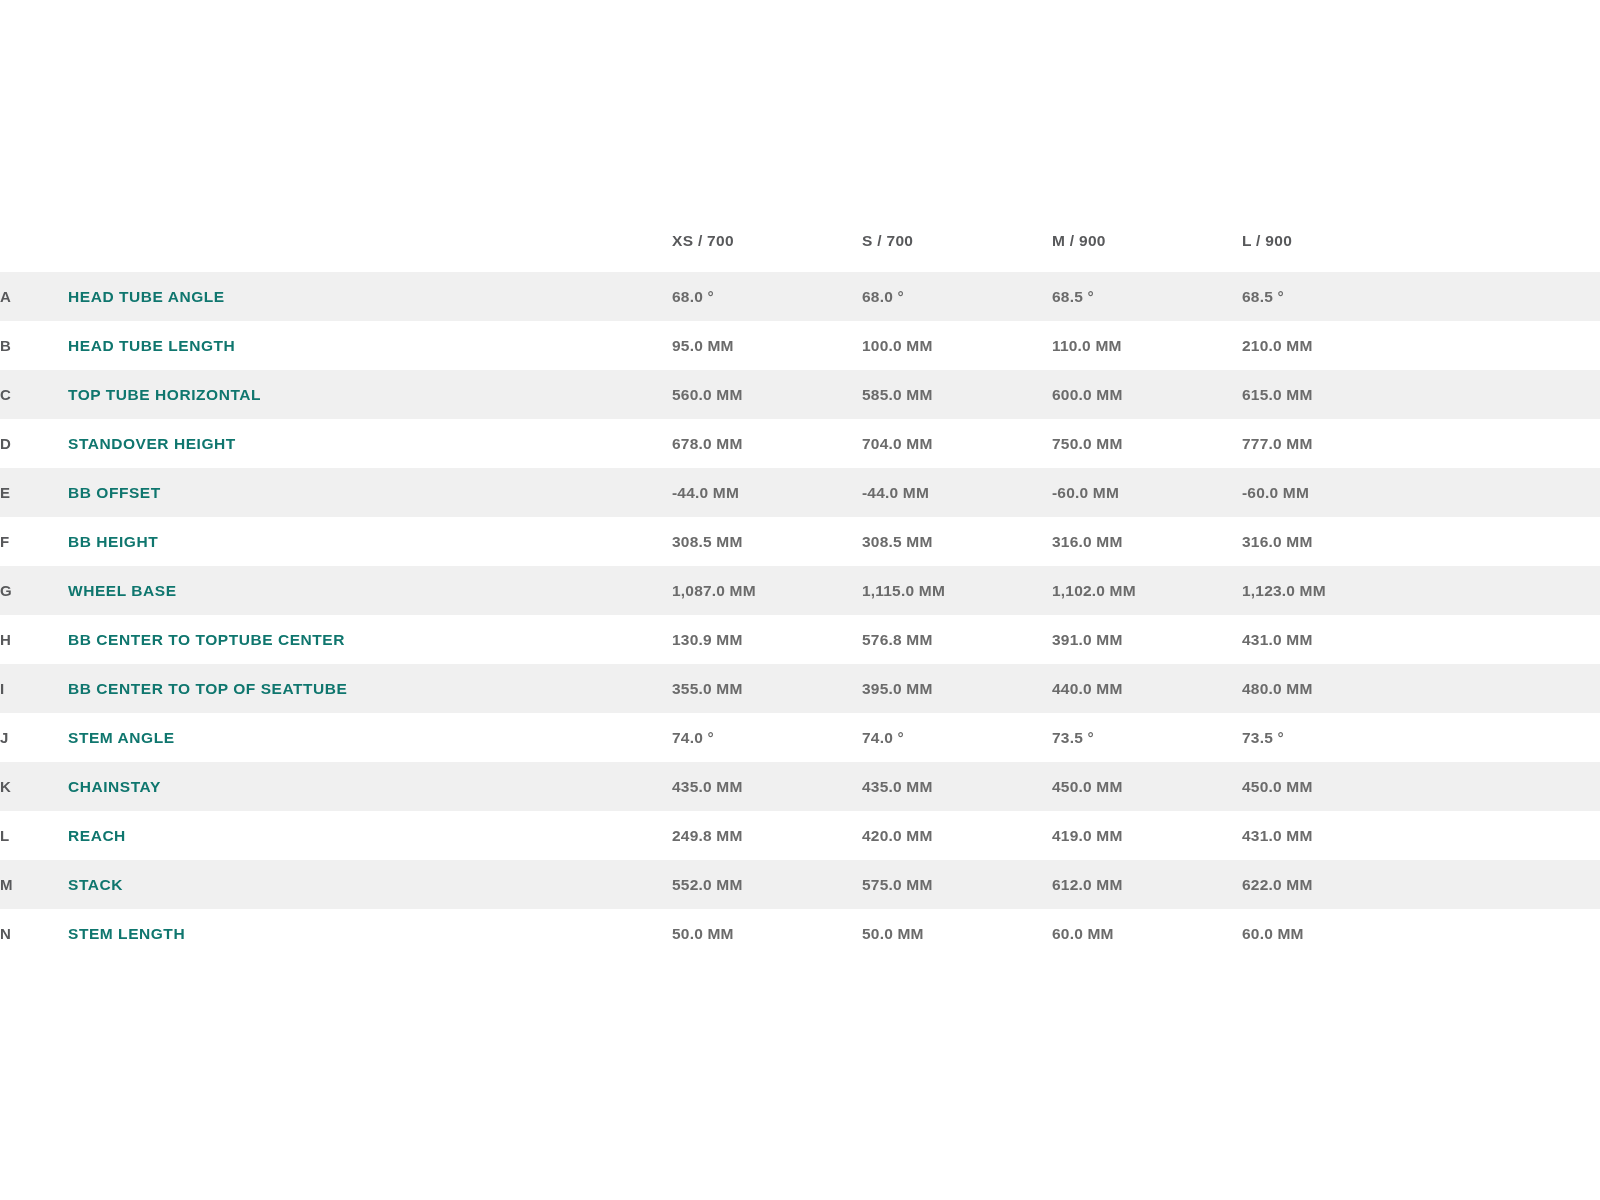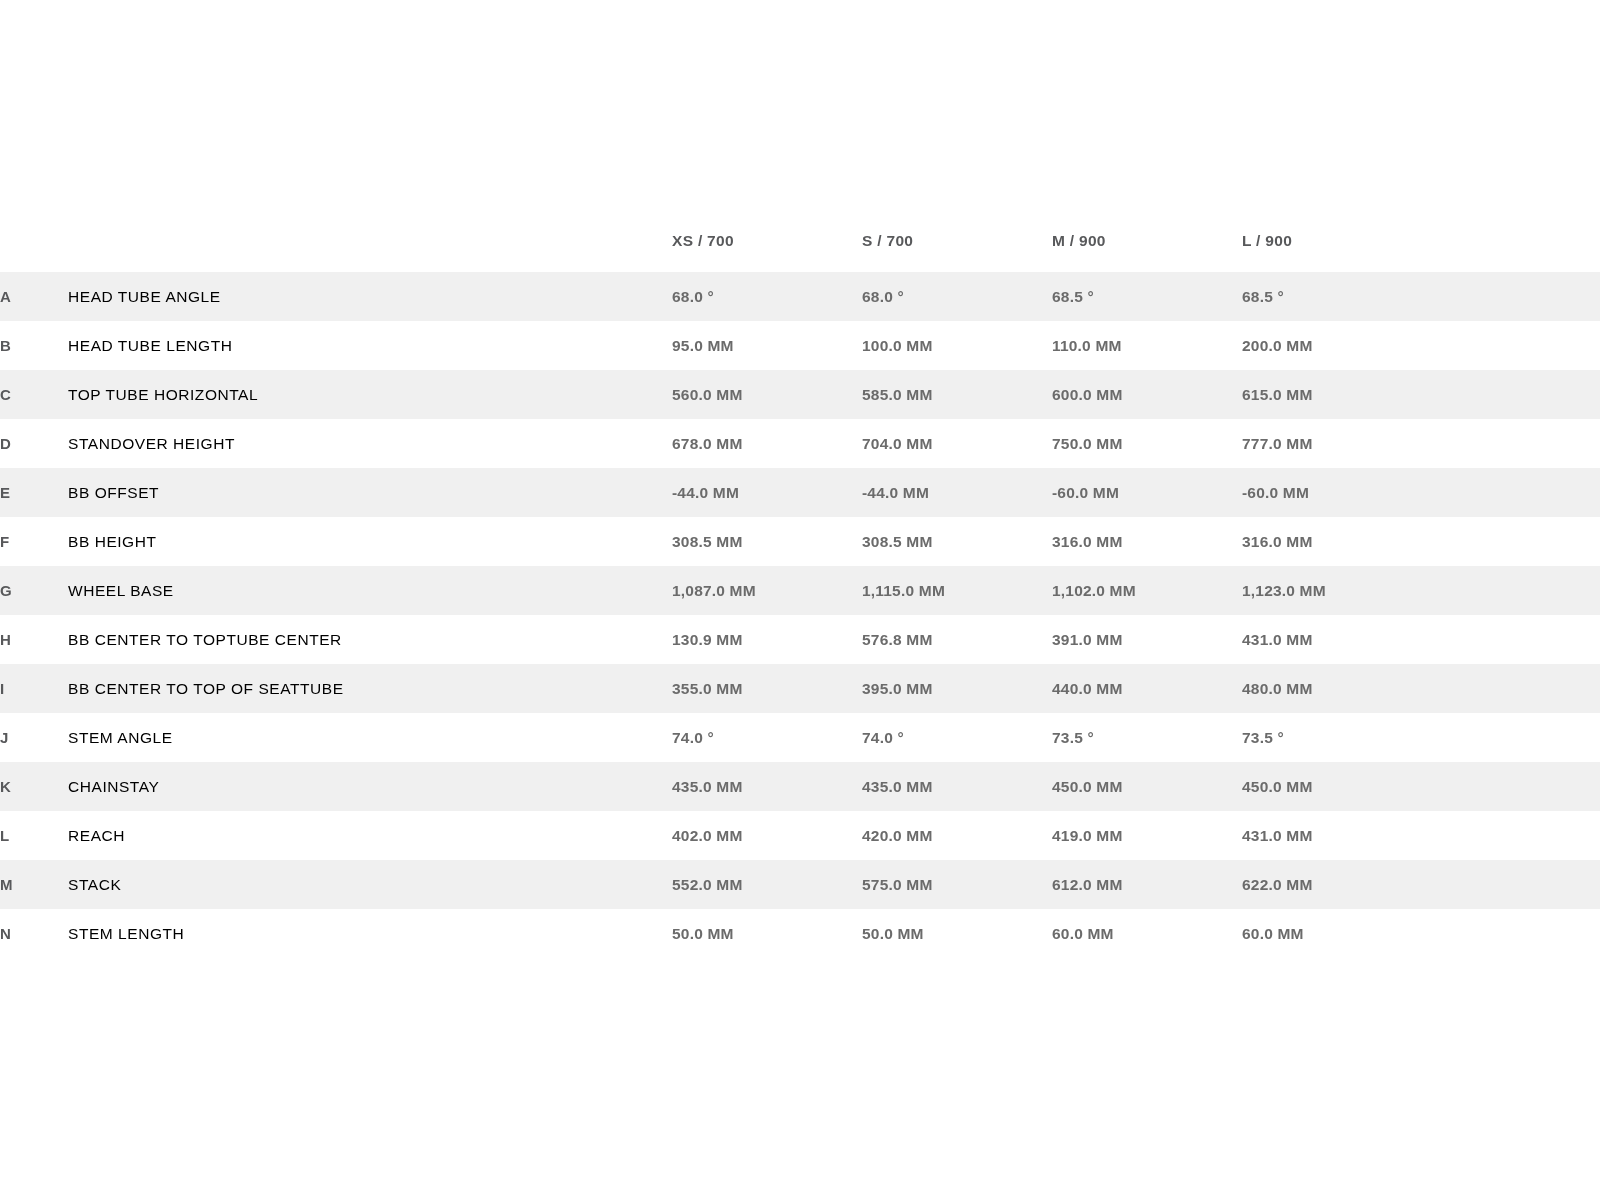--- a/index.html
+++ b/index.html
@@ -58,22 +58,22 @@
   }
   td.letter {
     font-size: 15px;
     font-weight: bold;
     color: #58595b;
     padding-left: 11px;
     letter-spacing: 0.2px;
   }
   td.label {
     font-size: 15.5px;
-    font-weight: normal;
-    color: #000000;
+    font-weight: bold;
+    color: #0f766e;
     letter-spacing: 0.55px;
     padding-left: 1px;
   }
   td.val {
     font-size: 15.5px;
     font-weight: bold;
     color: #6b6b6b;
     letter-spacing: 0.2px;
   }
   .hdr-pad { padding-left: 0; }
@@ -114,21 +114,21 @@
         <td class="val">68.5 °</td>
         <td></td>
       </tr>
 
       <tr class="even">
         <td class="letter">B</td>
         <td class="label">HEAD TUBE LENGTH</td>
         <td class="val">95.0 MM</td>
         <td class="val">100.0 MM</td>
         <td class="val">110.0 MM</td>
-        <td class="val">200.0 MM</td>
+        <td class="val">210.0 MM</td>
         <td></td>
       </tr>
 
       <tr class="odd">
         <td class="letter">C</td>
         <td class="label">TOP TUBE HORIZONTAL</td>
         <td class="val">560.0 MM</td>
         <td class="val">585.0 MM</td>
         <td class="val">600.0 MM</td>
         <td class="val">615.0 MM</td>
@@ -211,21 +211,21 @@
         <td class="val">435.0 MM</td>
         <td class="val">435.0 MM</td>
         <td class="val">450.0 MM</td>
         <td class="val">450.0 MM</td>
         <td></td>
       </tr>
 
       <tr class="even">
         <td class="letter">L</td>
         <td class="label">REACH</td>
-        <td class="val">402.0 MM</td>
+        <td class="val">249.8 MM</td>
         <td class="val">420.0 MM</td>
         <td class="val">419.0 MM</td>
         <td class="val">431.0 MM</td>
         <td></td>
       </tr>
 
       <tr class="odd">
         <td class="letter">M</td>
         <td class="label">STACK</td>
         <td class="val">552.0 MM</td>

